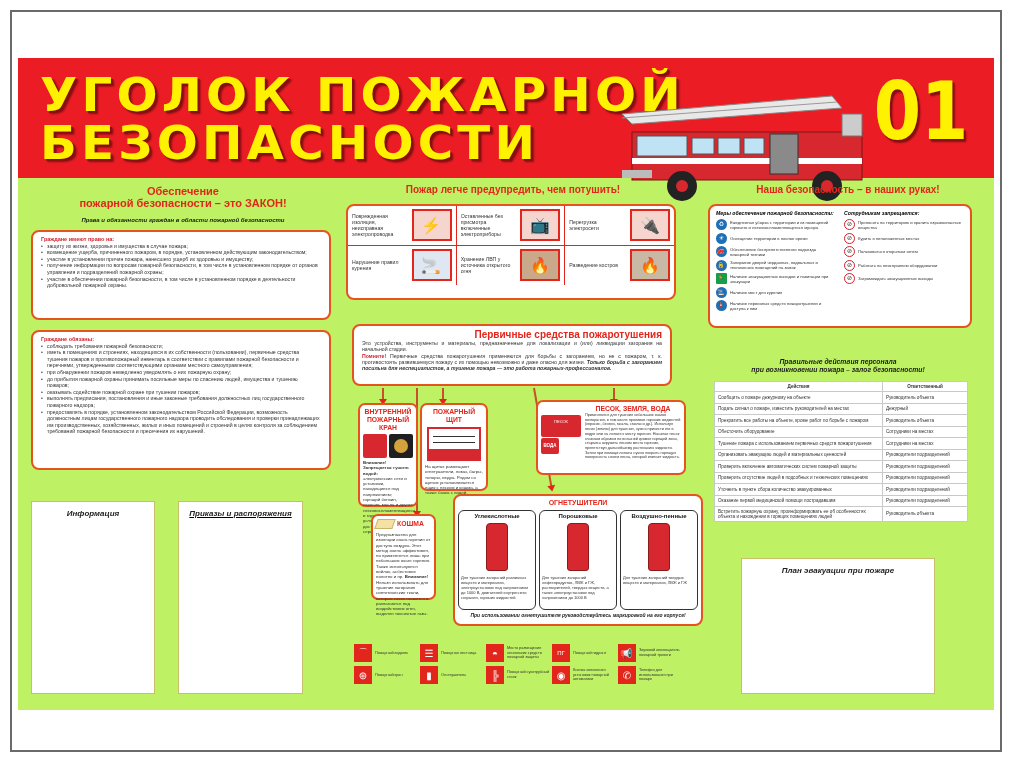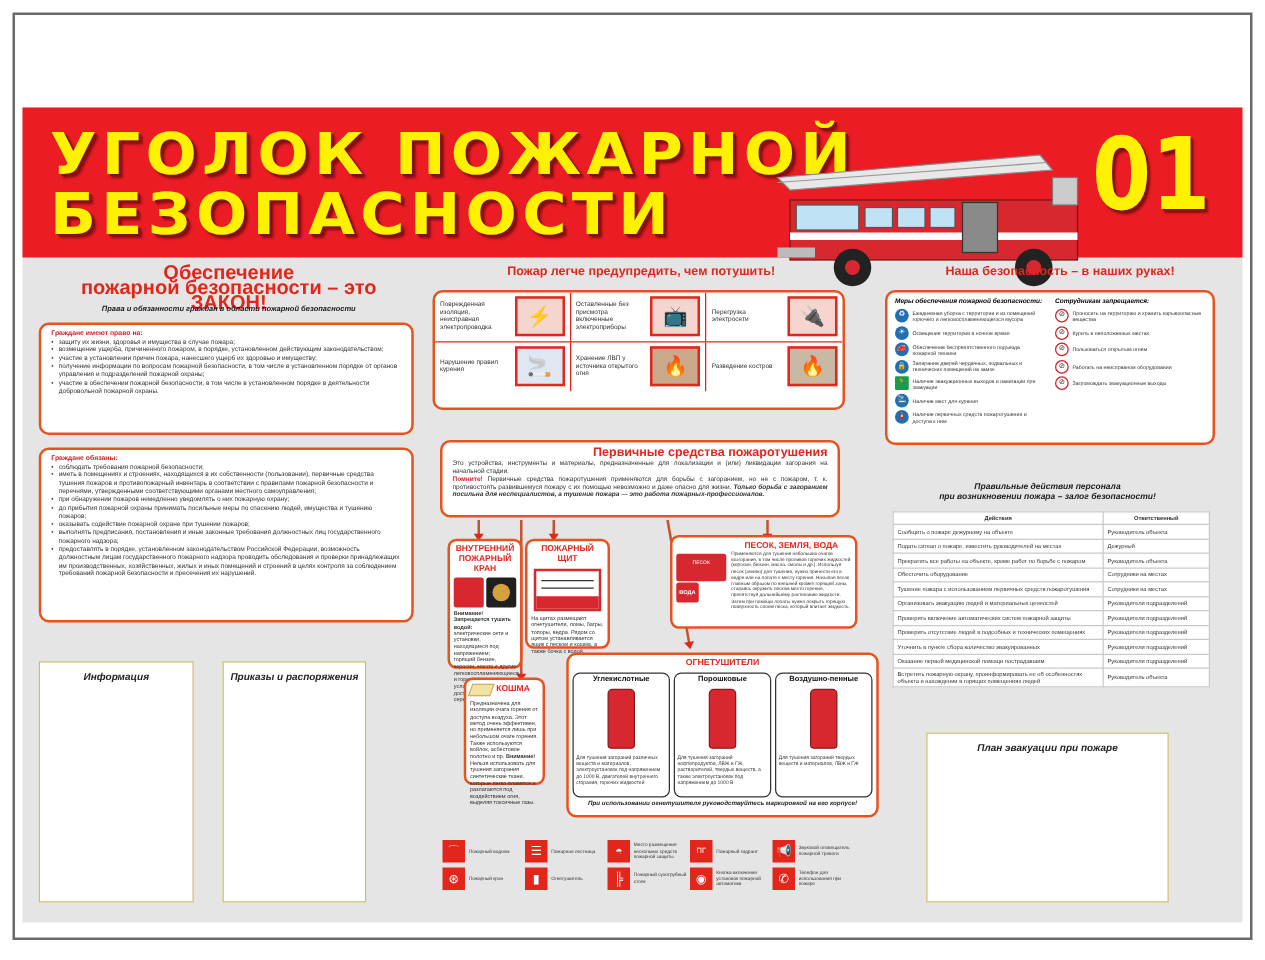--- a/index.html
+++ b/index.html
@@ -1,20 +1,20 @@
 <!DOCTYPE html>
 <html><head>
 <meta charset="utf-8">
 <style>
   * { box-sizing: border-box; margin: 0; padding: 0; }
   html, body { width: 1012px; height: 768px; background: #ffffff; overflow: hidden; }
   body { font-family: "Liberation Sans", sans-serif; position: relative; }
 
   .frame { position: absolute; left: 10px; top: 10px; width: 992px; height: 742px; border: 2px solid #6a6a6a; border-bottom-width: 2px; background: #fff; }
-  .poster { position: absolute; left: 18px; top: 58px; width: 976px; height: 652px; background: #e5e5e5; margin-top: 28px; }
+  .poster { position: absolute; left: 18px; top: 58px; width: 976px; height: 652px; background: #bef264; }
 
   .header { position: absolute; left: 0; top: 0; width: 976px; height: 120px; background: #ec1c24; }
   .title-line { position: absolute; left: 22px; font-family: "DejaVu Sans", sans-serif; font-weight: 900; color: #fff200; font-size: 46px; letter-spacing: 4px; line-height: 1;
     text-shadow: 2px 2px 0 #8a0d0d, 3px 3px 2px rgba(0,0,0,.45); transform: scaleX(1.05); transform-origin: left; }
   .title-1 { top: 14px; }
   .title-2 { top: 62px; }
   .number { position: absolute; right: 26px; top: 14px; font-family: "DejaVu Sans", sans-serif; font-weight: 900; color: #fff200; font-size: 80px; line-height: 1;
     text-shadow: 2px 2px 0 #8a0d0d, 3px 3px 2px rgba(0,0,0,.45); transform: scaleX(.85); transform-origin: right; }
 
   .truck { position: absolute; left: 594px; top: 36px; width: 275px; height: 110px; }
@@ -112,21 +112,21 @@
     <polygon points="10,20 220,2 230,14 20,30" fill="#e8e8e8" stroke="#888"></polygon>
     <line x1="10" y1="24" x2="225" y2="8" stroke="#999"></line>
     <rect x="230" y="20" width="20" height="22" fill="#ccc" stroke="#777"></rect>
     <rect x="10" y="76" width="30" height="8" fill="#bbb"></rect>
     <circle cx="70" cy="92" r="15" fill="#222"></circle>
       <circle cx="70" cy="92" r="6" fill="#d7282f"></circle>
     <circle cx="215" cy="92" r="15" fill="#222"></circle>
       <circle cx="215" cy="92" r="6" fill="#d7282f"></circle>
   </svg>
 
-  <div class="red-h" style="position:absolute;left:30px;top:127px;width:270px;font-size:16px;line-height:12px;">
+  <div class="red-h" style="position:absolute;left:30px;top:127px;width:270px;font-size:11px;line-height:12px;">
     <div>Обеспечение</div>
     <div>пожарной безопасности – это ЗАКОН!</div>
   </div>
   <div class="ital-h" style="position:absolute;left:20px;top:159px;width:290px;font-size:6px;">Права и обязанности граждан в области пожарной безопасности</div>
 
   <div class="card card-list" style="left:13px;top:172px;width:300px;height:90px;">
     <div class="lbl">Граждане имеют право на:</div>
     <ul>
       <li>защиту их жизни, здоровья и имущества в случае пожара;</li>
       <li>возмещение ущерба, причиненного пожаром, в порядке, установленном действующим законодательством;</li>
@@ -145,21 +145,21 @@
       <li>до прибытия пожарной охраны принимать посильные меры по спасению людей, имущества и тушению пожаров;</li>
       <li>оказывать содействие пожарной охране при тушении пожаров;</li>
       <li>выполнять предписания, постановления и иные законные требования должностных лиц государственного пожарного надзора;</li>
       <li>предоставлять в порядке, установленном законодательством Российской Федерации, возможность должностным лицам государственного пожарного надзора проводить обследования и проверки принадлежащих им производственных, хозяйственных, жилых и иных помещений и строений в целях контроля за соблюдением требований пожарной безопасности и пресечения их нарушений.</li>
     </ul>
   </div>
 
   <div class="blank-box" style="left:13px;top:443px;width:124px;height:193px;">
     <div class="t">Информация</div>
   </div>
-  <div class="blank-box" style="left:160px;top:443px;width:115px;height:193px;">
+  <div class="blank-box" style="left:160px;top:443px;width:125px;height:193px;text-decoration:underline;">
     <div class="t">Приказы и распоряжения</div>
   </div>
 
   <div class="red-h" style="position:absolute;left:330px;top:126px;width:330px;font-size:10px;">Пожар легче предупредить, чем потушить!</div>
 
   <div class="card causes">
     <div class="grid">
       <div class="cause">
           <span class="txt">Поврежденная изоляция, неисправная электропроводка</span>
           <span class="pic">⚡</span>

